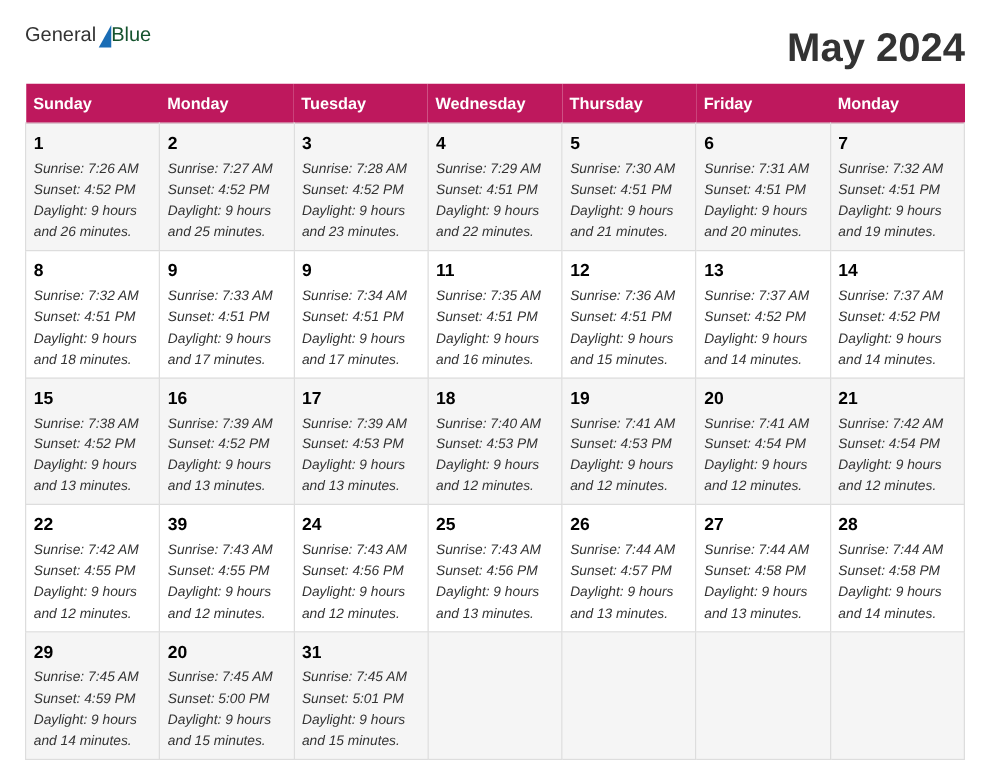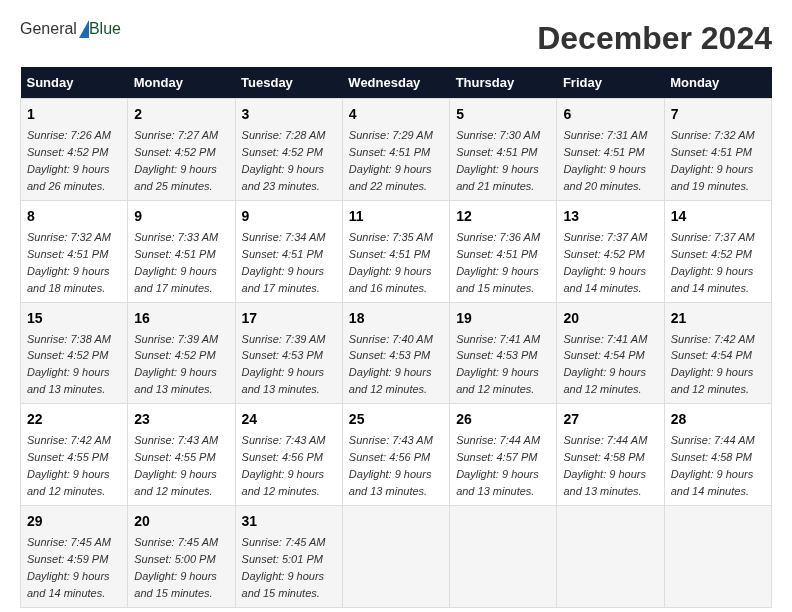--- a/index.html
+++ b/index.html
@@ -47,21 +47,21 @@
     .location {
       font-size: 14px;
       color: #555;
     }
     table {
       width: 100%;
       border-collapse: collapse;
       font-size: 11px;
     }
     thead tr {
-      background-color: #0f172a;
+      background-color: #be185d;
       color: white;
     }
     thead th {
       padding: 8px 6px;
       text-align: left;
       font-size: 13px;
       font-weight: bold;
     }
     tbody tr {
       vertical-align: top;
@@ -98,21 +98,21 @@
   <div class="logo">
     <div class="logo-row">
       <span class="logo-general">General</span>
       <div class="logo-triangle"></div>
     </div>
     <div class="logo-row">
       <span class="logo-blue">Blue</span>
     </div>
   </div>
   <div class="title-block">
-    <div class="month-title">December 2024</div>
+    <div class="month-title">May 2024</div>
   </div>
 </div>
 
 <table>
   <thead>
     <tr>
       <th>Sunday</th>
       <th>Monday</th>
       <th>Tuesday</th>
       <th>Wednesday</th>
@@ -321,21 +321,21 @@
         <td>
         <span class="day-num">22</span>
         <span class="day-info">
           Sunrise: 7:42 AM<br>
           Sunset: 4:55 PM<br>
           Daylight: 9 hours<br>
           and 12 minutes.
         </span>
       </td>
         <td>
-        <span class="day-num">23</span>
+        <span class="day-num">39</span>
         <span class="day-info">
           Sunrise: 7:43 AM<br>
           Sunset: 4:55 PM<br>
           Daylight: 9 hours<br>
           and 12 minutes.
         </span>
       </td>
         <td>
         <span class="day-num">24</span>
         <span class="day-info">

